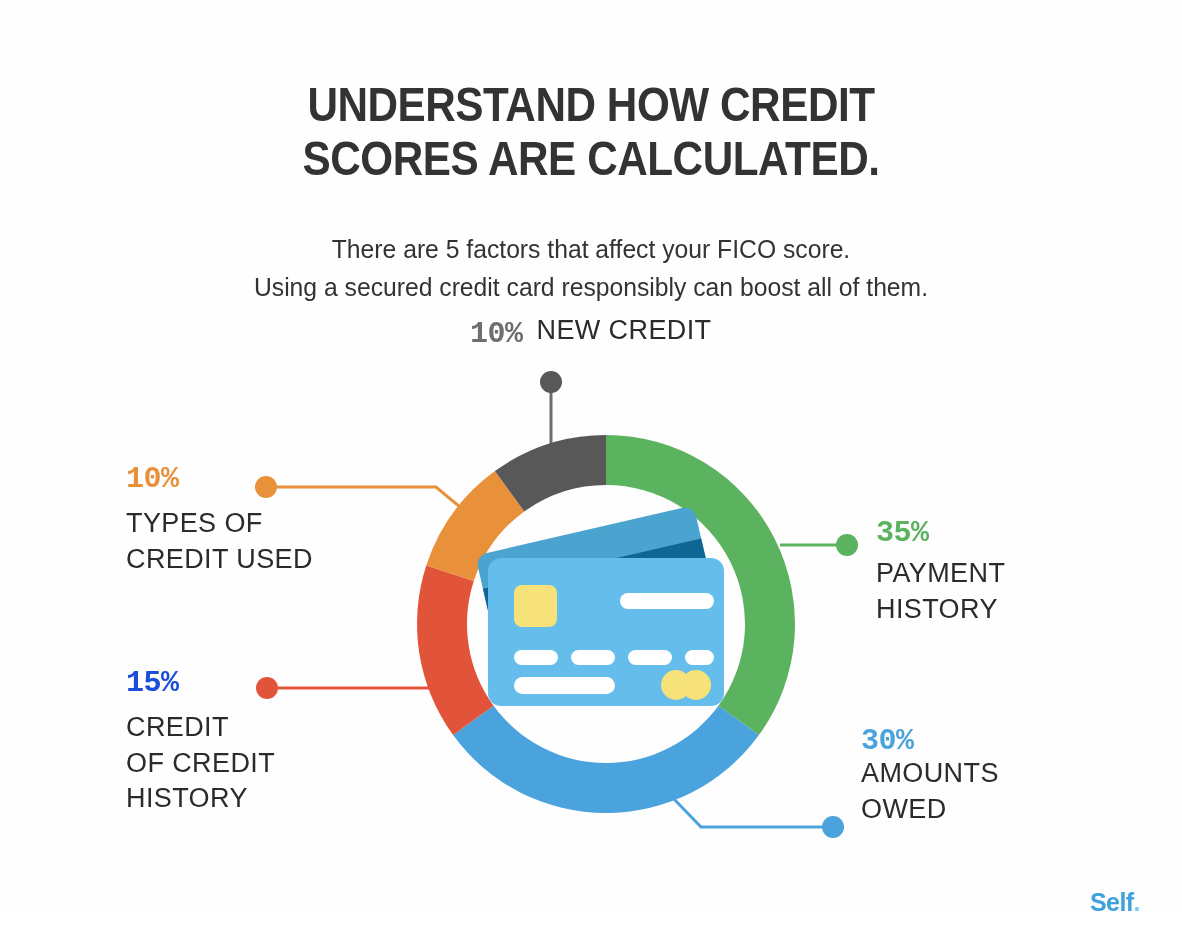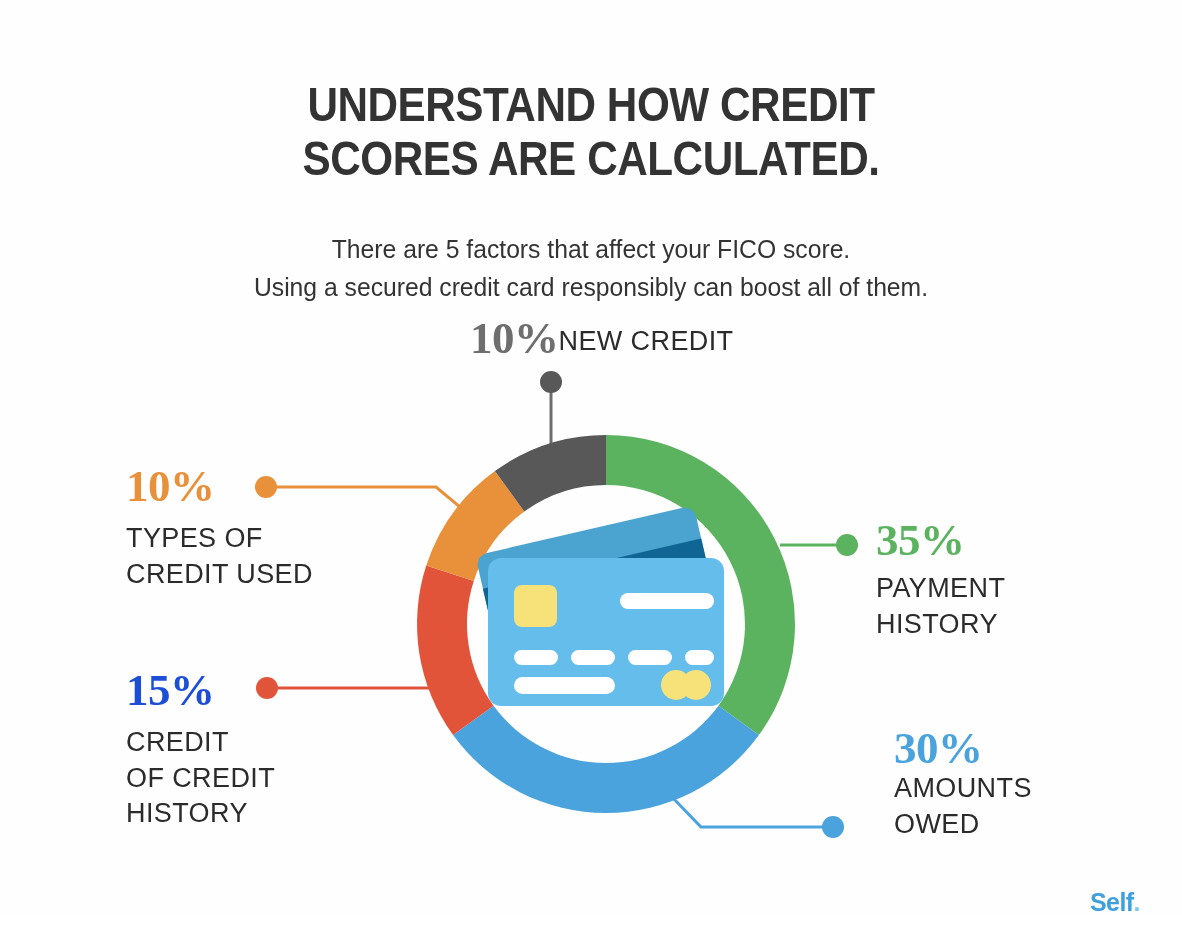--- a/index.html
+++ b/index.html
@@ -66,23 +66,23 @@
     position: absolute;
     left: 0;
     top: 0;
   }
 
   
   .cal-label {
     position: absolute;
   }
   .pct {
-    font-family: Liberation Serif, serif;
+    font-family: Liberation Mono, monospace;
     font-weight: bold;
-    font-size: 45px;
+    font-size: 30px;
     line-height: 1;
     letter-spacing: -0.5px;
   }
   .cap {
     font-family: "Liberation Sans", sans-serif;
     font-weight: 400;
     font-size: 27px;
     line-height: 1.32;
     color: #2b2b2b;
     letter-spacing: 0.4px;
@@ -96,34 +96,34 @@
     white-space: nowrap;
   }
   #label-new-credit .pct {
     display: inline-block;
     vertical-align: baseline;
     color: #6e6e6e;
   }
   #label-new-credit .cap {
     display: inline-block;
     vertical-align: baseline;
-    margin-left: 0;
+    margin-left: 14px;
     position: relative;
     top: -3px;
   }
 
   #label-payment-history {
     left: 876px;
     top: 518px;
   }
   #label-payment-history .pct { color: #5cb35f; }
   #label-payment-history .cap { margin-top: 8px; }
 
   #label-amounts-owed {
-    left: 894px;
+    left: 861px;
     top: 726px;
   }
   #label-amounts-owed .pct { color: #4aa3dc; }
   #label-amounts-owed .cap { }
 
   #label-types-of-credit {
     left: 126px;
     top: 464px;
   }
   #label-types-of-credit .pct { color: #e8903a; }

